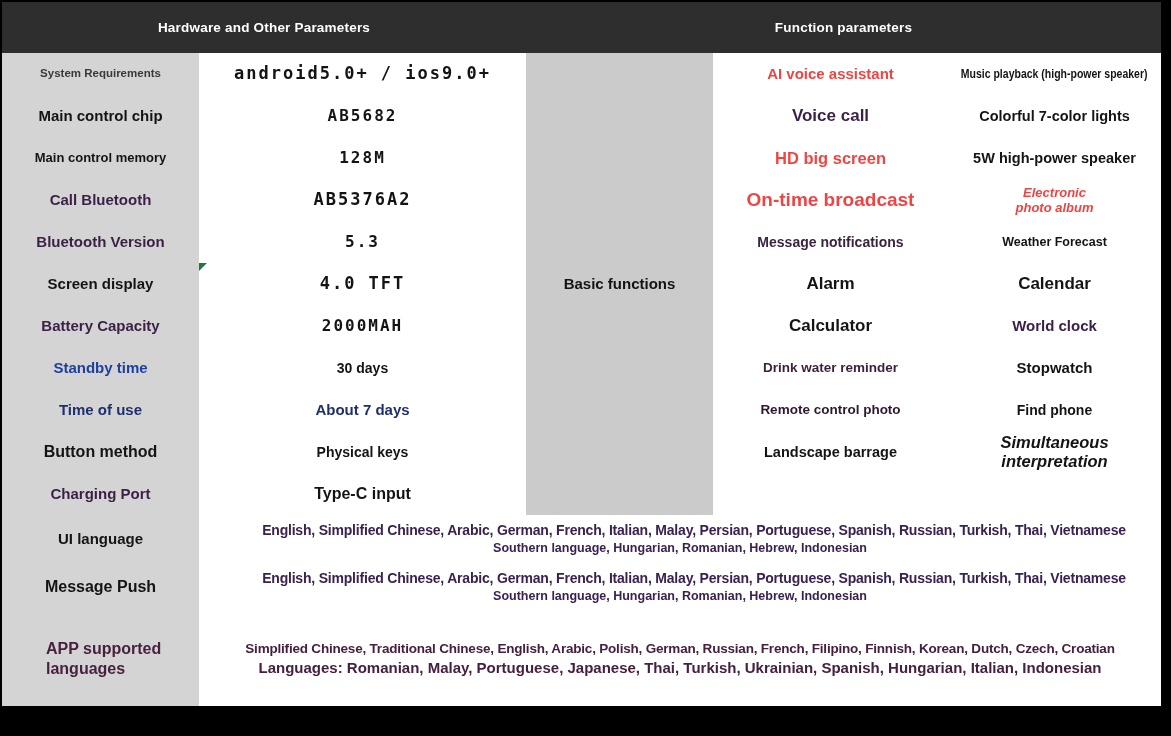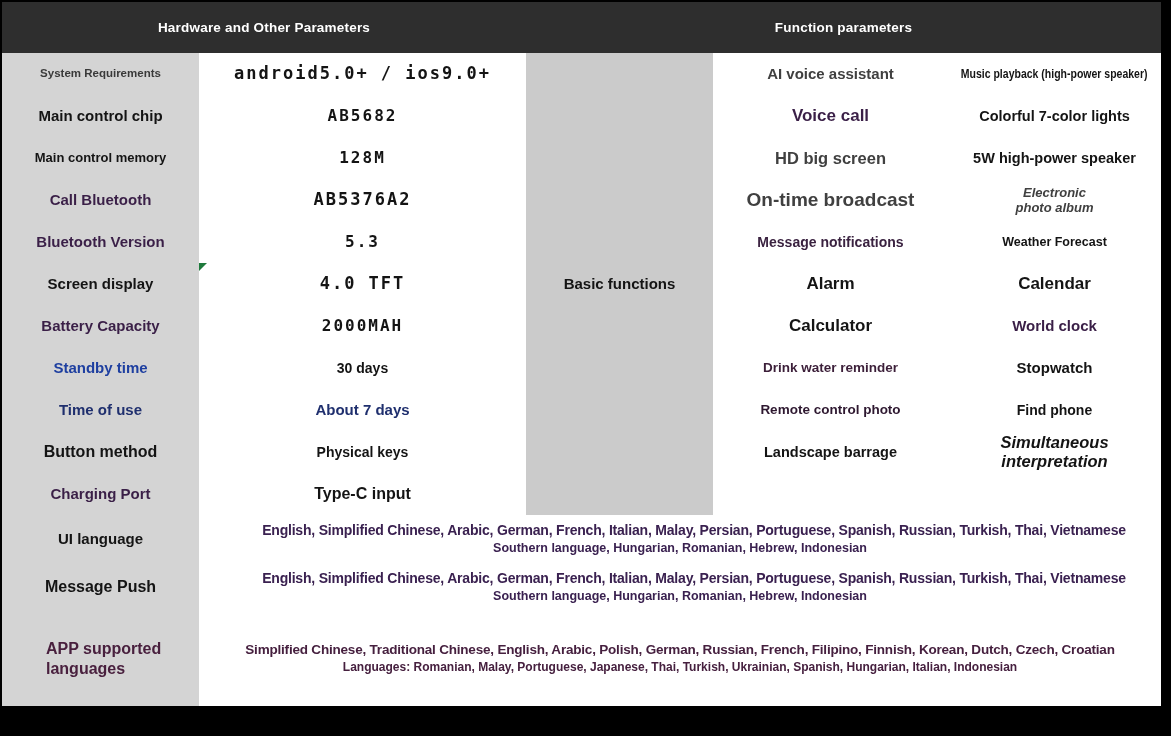--- a/index.html
+++ b/index.html
@@ -22,27 +22,27 @@
   .lab{background:#d4d4d4;}
   .group{background:#cbcbcb;grid-row:span 11;font-size:15px;color:#141414;}
   .span4{grid-column:2 / span 4;}
   .mono{font-family:"DejaVu Sans Mono","Liberation Mono",monospace;letter-spacing:2px;}
   .pre{white-space:pre-line;line-height:1.18;font-style:italic;}
   .squeeze > span{display:inline-block;white-space:nowrap;transform:scaleX(.84);transform-origin:center;}
   .langcell{flex-direction:column;gap:3px;}
   .l1{font-size:14px;letter-spacing:-0.2px;white-space:nowrap;color:#3a2150;margin-left:28px;}
   .l2{font-size:12.5px;color:#3a2150;}
   .lapp1{font-size:13.5px;letter-spacing:-0.2px;white-space:nowrap;color:#46203f;}
-  .lapp2{font-size:12px;color:#46203f;}
+  .lapp2{font-size:15px;color:#46203f;}
   .applab{justify-content:flex-start;text-align:left;padding-left:44px;font-size:16px;color:#49203e;line-height:1.25;}
   .corner::before{content:"";position:absolute;top:0;left:0;width:0;height:0;
     border-top:8px solid #1e7a3c;border-right:8px solid transparent;}
   
   .ink{color:#141414}.ink2{color:#2e1830}.gray9{color:#3a3a3a}
-  .red{color:#404040}.purple{color:#3a1f47}.blue{color:#1e3fa0}
+  .red{color:#ef4444}.purple{color:#3a1f47}.blue{color:#1e3fa0}
   .navy{color:#1f2f6e}.maroon{color:#3c1f39}.maroon2{color:#3a2240}
   
   .fs11{font-size:11.5px}.fs12{font-size:12.5px}.fs13{font-size:13px}
   .fs135{font-size:13.5px}.fs14{font-size:14px}.fs145{font-size:14.5px}
   .fs15{font-size:15px}.fs16{font-size:16px}.fs165{font-size:16.5px}
   .fs17{font-size:17px}.fs19{font-size:19px}
 </style>
 </head>
 <body>
 

